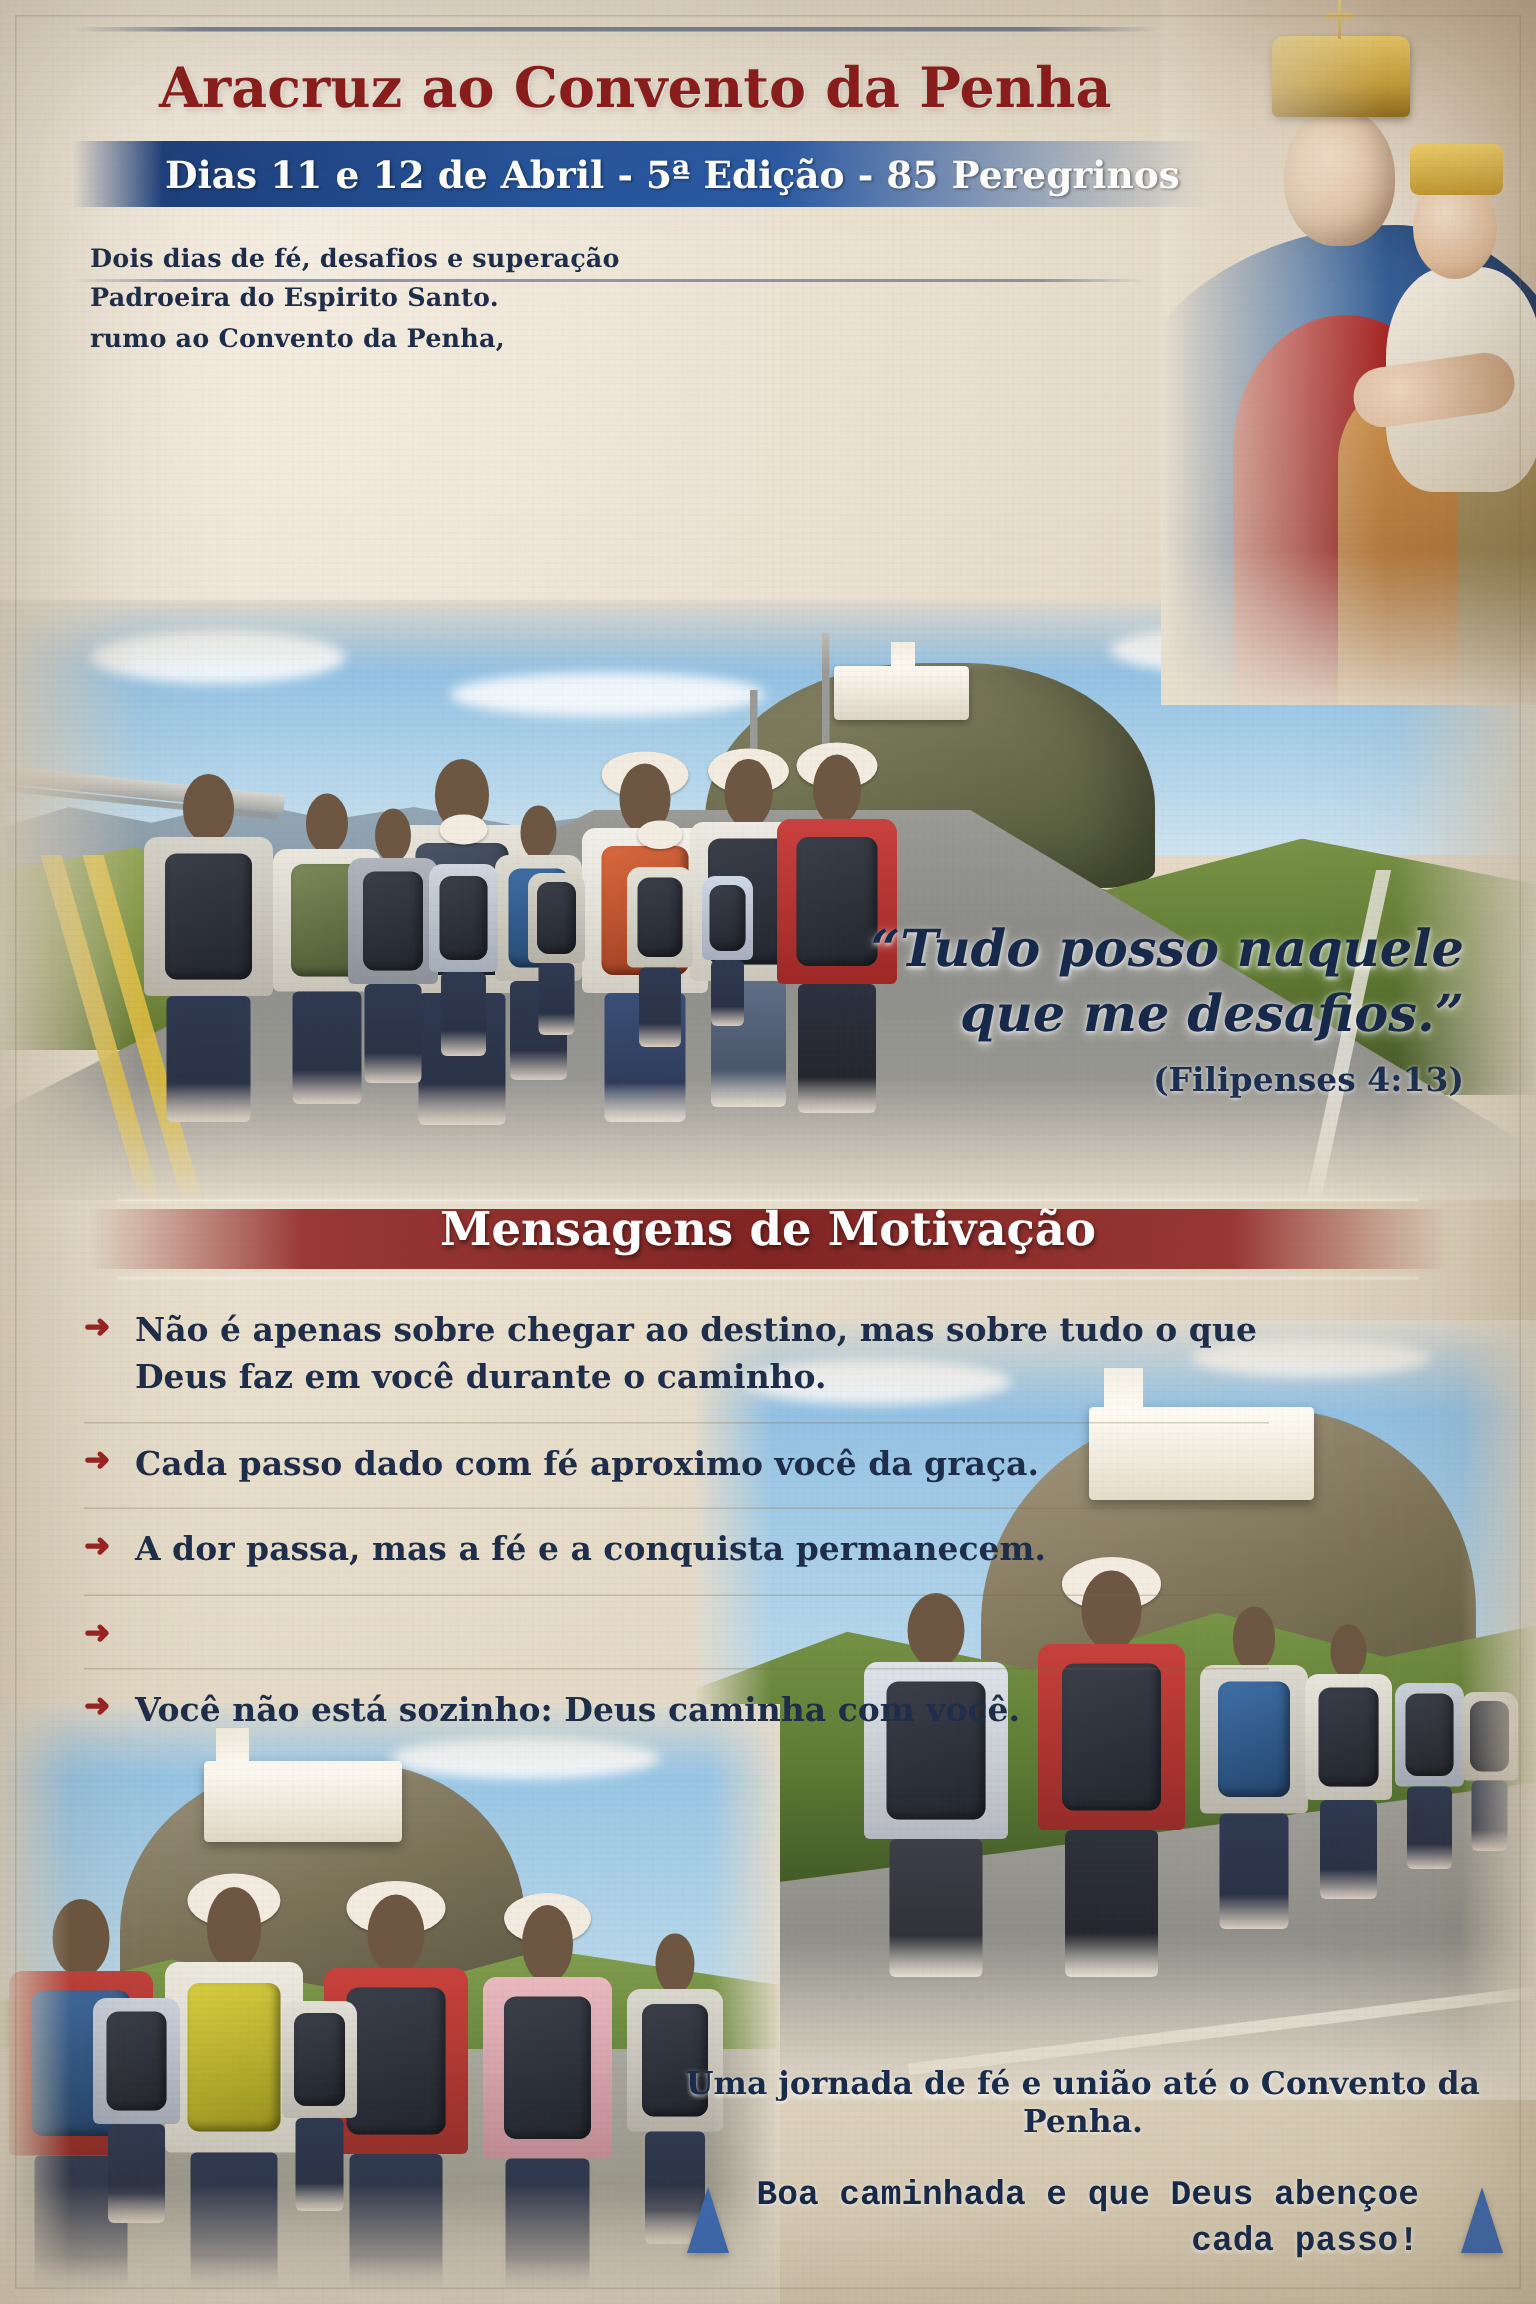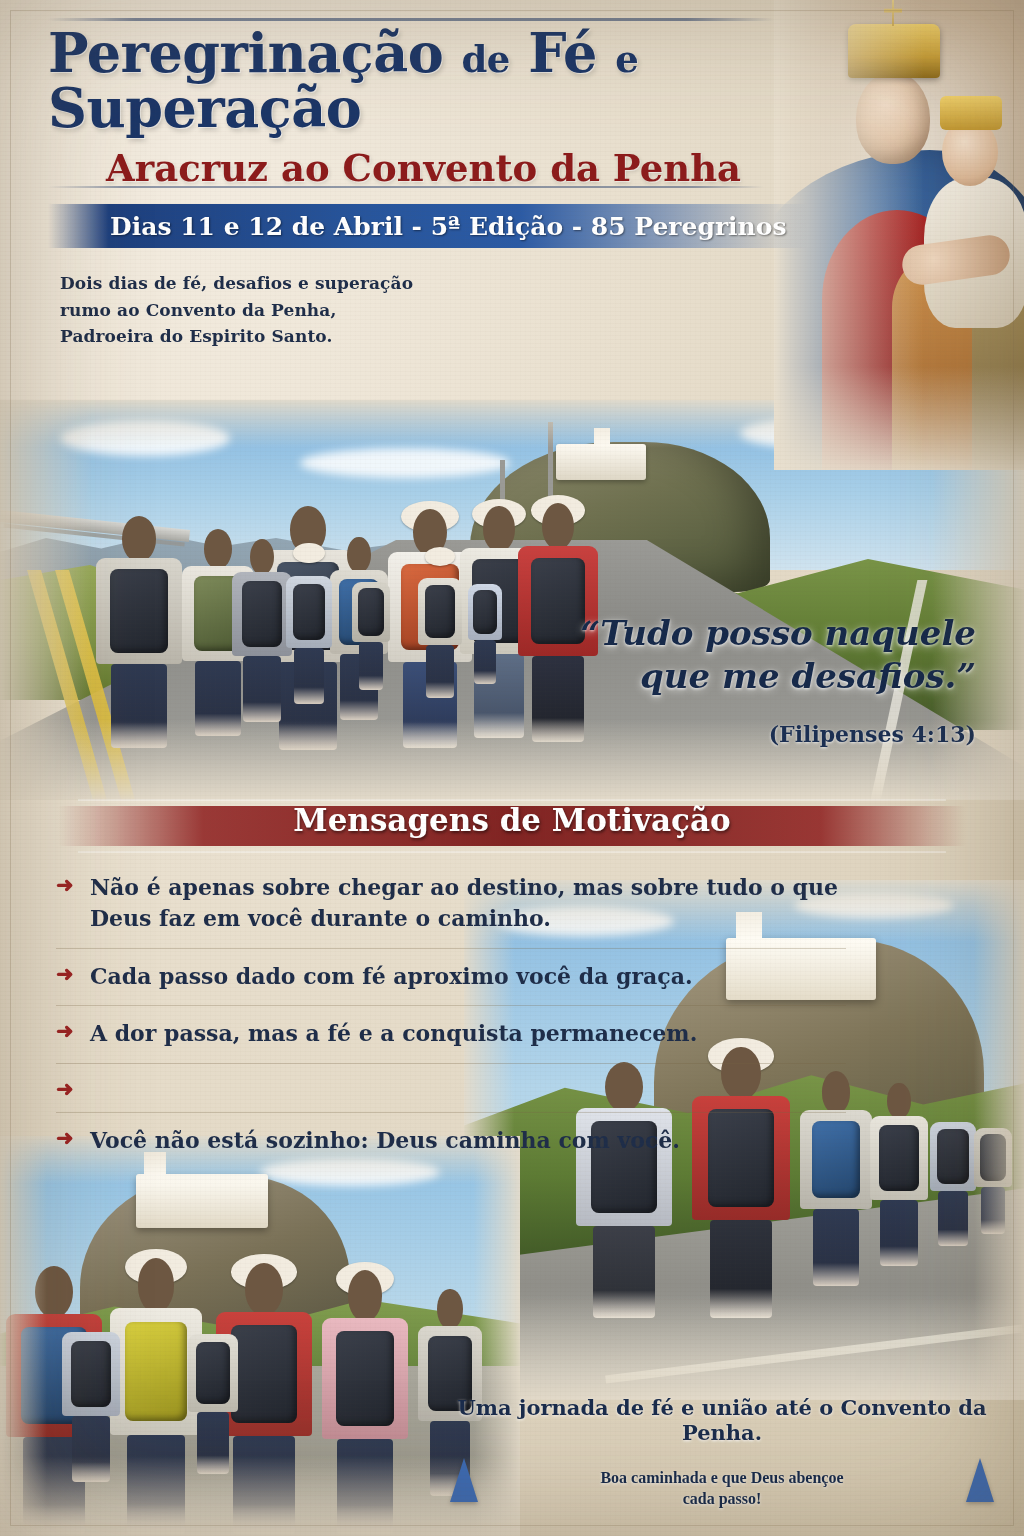--- a/index.html
+++ b/index.html
@@ -347,21 +347,21 @@
     font-size: 34px;
     line-height: 1.25;
     color: #16294a;
     text-shadow: 0 1px 3px rgba(255,255,255,.75), 0 2px 8px rgba(255,255,255,.6);
   }
   .quote-ref {
     font-family: "DejaVu Serif", serif;
     font-weight: bold;
     font-size: 22px;
     color: #1b2f52;
-    margin-top: 24px;
+    margin-top: 10px;
     text-shadow: 0 1px 3px rgba(255,255,255,.8);
   }
 
   
   .messages {
     position: absolute;
     left: 0; top: 790px;
     width: 1024px;
     z-index: 25;
   }
@@ -520,27 +520,28 @@
   .footer-line1 {
     font-family: "DejaVu Serif", serif;
     font-weight: bold;
     font-size: 21px;
     color: #1a2c4c;
     text-shadow: 0 1px 3px rgba(255,255,255,.85);
     margin-bottom: 22px;
   }
   .footer-bless {
     position: relative;
-    font-family: Liberation Serif, serif;
-    font-weight: bold;
-    font-size: 16px;
+    font-family: Liberation Mono, monospace;
+    font-weight: bold;
+    font-size: 23px;
     line-height: 1.35;
     color: #14284a;
     text-shadow: 0 1px 3px rgba(255,255,255,.85);
     padding: 0 56px;
+    text-align: right;
   }
   .pray {
     position: absolute;
     bottom: -4px;
     width: 44px; height: 56px;
     font-size: 40px;
     line-height: 56px;
     color: #2d5a9e;
   }
   .pray.left { left: 0; }
@@ -563,40 +564,33 @@
   }
 </style>
 </head>
 <body>
 
 <div class="poster">
 
   <div class="header">
     <div class="rule-top"></div>
 
-    <h1 class="title-main">
-      <span>Peregrinação</span>
-      <span class="small">de</span>
-      <span>Fé</span>
-      <span class="small">e</span>
-      <span>Superação</span>
-    </h1>
 
     <div class="rule-under-title"></div>
 
     <div class="title-sub">Aracruz ao Convento da Penha</div>
 
     <div class="date-band">
       <span>Dias 11 e 12 de Abril - 5ª Edição - 85 Peregrinos</span>
     </div>
 
     <div class="intro">
       <div>Dois dias de fé, desafios e superação</div>
+      <div>Padroeira do Espirito Santo.</div>
       <div>rumo ao Convento da Penha,</div>
-      <div>Padroeira do Espirito Santo.</div>
     </div>
   </div>
 
   <div class="saint">
     <div class="saint-bg"></div>
     <div class="robe"></div>
     <div class="robe-inner"></div>
     <div class="gown-gold"></div>
     <div class="hair"></div>
     <div class="head"></div>

